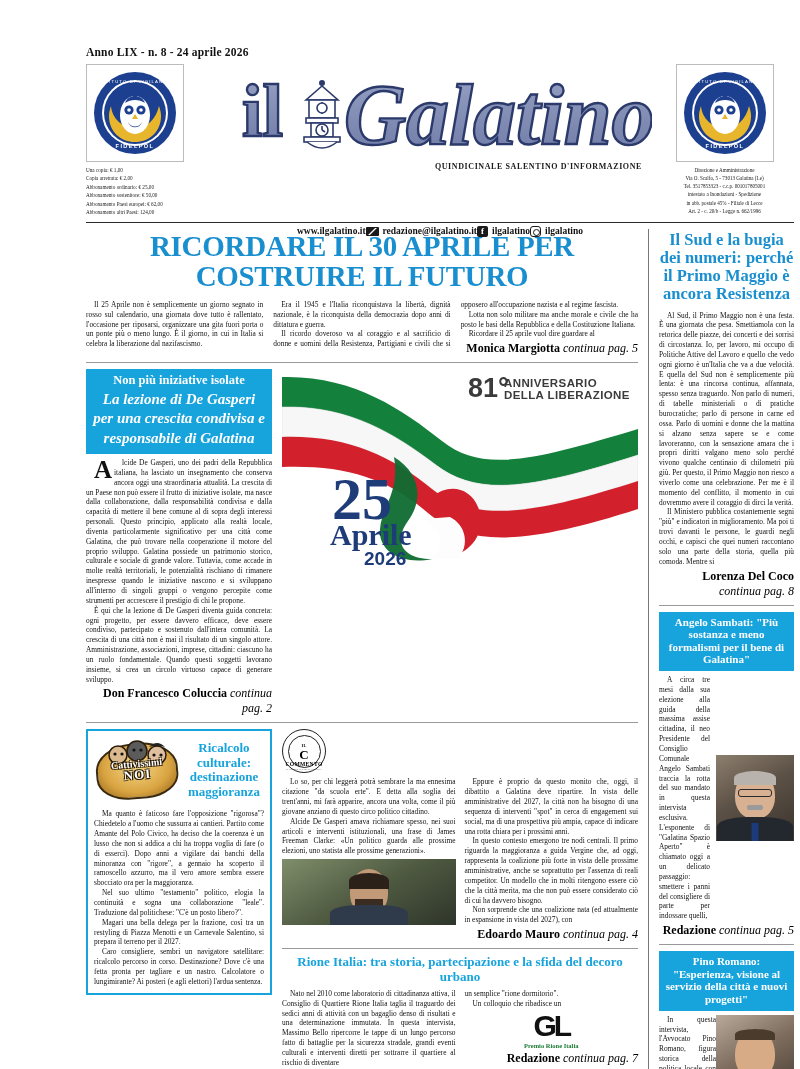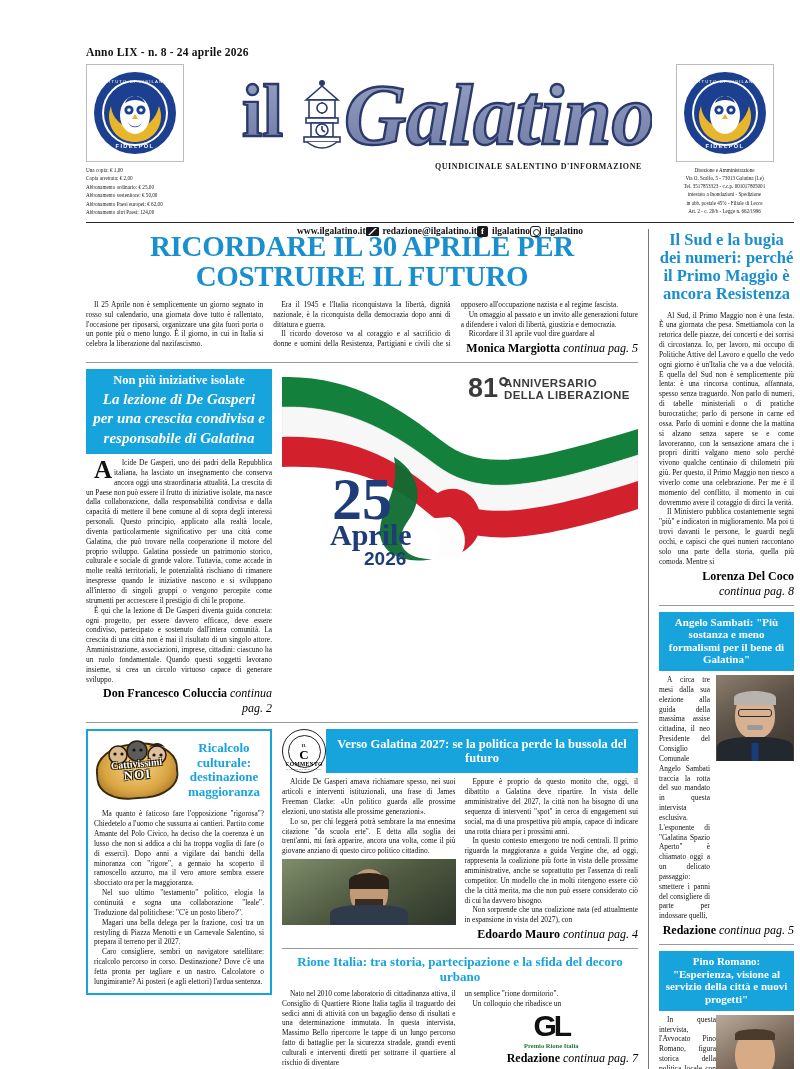--- a/index.html
+++ b/index.html
@@ -321,22 +321,22 @@
   <div class="content">
 
     <div class="col-left">
 
       <h1 class="lead-title">RICORDARE IL 30 APRILE PER COSTRUIRE IL FUTURO</h1>
 
       <div class="cols3">
         <p class="body">Il 25 Aprile non è semplicemente un giorno segnato in rosso sul calendario, una giornata dove tutto è rallentato, l'occasione per riposarsi, organizzare una gita fuori porta o un ponte più o meno lungo. È il giorno, in cui in Italia si celebra la liberazione dal nazifascismo.</p>
         <p class="body">Era il 1945 e l'Italia riconquistava la libertà, dignità nazionale, è la riconquista della democrazia dopo anni di dittatura e guerra.</p>
         <p class="body">Il ricordo doveroso va al coraggio e al sacrificio di donne e uomini della Resistenza, Partigiani e civili che si opposero all'occupazione nazista e al regime fascista.</p>
-        <p class="body">Un omaggio al passato e un invito alle generazioni future a difendere i valori di libertà, giustizia e democrazia.</p>
-        <p class="body">Ricordare il 31 aprile vuol dire guardare al</p>
+        <p class="body">Lotta non solo militare ma anche morale e civile che ha posto le basi della Repubblica e della Costituzione Italiana.</p>
+        <p class="body">Ricordare il 25 aprile vuol dire guardare al</p>
         <div class="byline">
           <b>Monica Margiotta</b>
           <i>continua pag. 5</i>
         </div>
       </div>
 
       <div class="sep-line"></div>
 
       <div style="display:flex; gap:10px;">
         <div class="sec-degasperi" style="margin-top:0;">
@@ -414,28 +414,25 @@
         <div style="width:356px;">
           <div class="hdr-row">
             <div class="stamp">
               <div class="s-in">
                 <div class="s-t">IL</div>
                 <div class="s-c">C</div>
               </div>
               <div class="s-b">COMMENTO</div>
               <div class="s-arc">IL GIORNALE DI GALATINA</div>
             </div>
-            <div class="bluebox">
-              <div class="bb-main">Verso Galatina 2027: se la politica perde la bussola del futuro</div>
-            </div>
           </div>
 
           <div class="cols2" style="margin-top:4px;">
+            <p class="body">Lo so, per chi leggerà potrà sembrare la ma ennesima citazione "da scuola erte". E detta alla soglia dei trent'anni, mi farà apparire, ancora una volta, come il più giovane anziano di questo circo politico cittadino.</p>
             <p class="body">Alcide De Gasperi amava richiamare spesso, nei suoi articoli e interventi istituzionali, una frase di James Freeman Clarke: «Un politico guarda alle prossime elezioni, uno statista alle prossime generazioni».</p>
-            <p class="body">Lo so, per chi leggerà potrà sembrare la ma ennesima citazione "da scuola erte". E detta alla soglia dei trent'anni, mi farà apparire, ancora una volta, come il più giovane anziano di questo circo politico cittadino.</p>
             <div class="photo portrait-c" style="width:100%;height:66px;margin:3px 0;">
               <div class="face" style="width:38px;height:46px;top:10px;background:#c29a78;"></div>
               <div style="position:absolute;left:50%;top:14px;transform:translateX(-50%);width:40px;height:16px;background:#2c2119;border-radius:50% 50% 0 0;"></div>
               <div style="position:absolute;left:50%;top:40px;transform:translateX(-50%);width:28px;height:16px;background:#3a2c20;border-radius:0 0 50% 50%;"></div>
               <div class="shirt" style="width:78px;height:20px;background:#2f3b4a;"></div>
             </div>
             <p class="body">Eppure è proprio da questo monito che, oggi, il dibattito a Galatina deve ripartire. In vista delle amministrative del 2027, la città non ha bisogno di una sequenza di interventi "spot" in cerca di engagement sui social, ma di una prospettiva più ampia, capace di indicare una rotta chiara per i prossimi anni.</p>
             <p class="body">In questo contesto emergono tre nodi centrali. Il primo riguarda la maggioranza a guida Vergine che, ad oggi, rappresenta la coalizione più forte in vista delle prossime amministrative, anche se soprattutto per l'assenza di reali competitor. Un modello che in molti ritengono essere ciò che la città merita, ma che non può essere considerato ciò di cui ha davvero bisogno.</p>
             <p class="body">Non sorprende che una coalizione nata (ed attualmente in espansione in vista del 2027), con</p>
             <div class="byline">
@@ -474,21 +471,21 @@
         <b>Lorenza Del Coco</b>
         <i>continua pag. 8</i>
       </div>
 
       <div class="sep-line"></div>
 
       <div>
         <div class="bluebox">
           <div class="bb-main" style="font-size:11px;">Angelo Sambati: "Più sostanza e meno formalismi per il bene di Galatina"</div>
         </div>
-        <div style="display:flex;gap:6px;margin-top:4px;">
+        <div style="display:flex;gap:6px;margin-top:4px;align-items:center;">
           <p class="body" style="flex:1;">A circa tre mesi dalla sua elezione alla guida della massima assise cittadina, il neo Presidente del Consiglio Comunale Angelo Sambati traccia la rotta del suo mandato in questa intervista esclusiva. L'esponente di "Galatina Spazio Aperto" è chiamato oggi a un delicato passaggio: smettere i panni del consigliere di parte per indossare quelli,</p>
           <div class="photo portrait-a" style="width:78px;height:86px;flex:0 0 78px;">
             <div class="face" style="width:40px;height:48px;top:16px;background:#d8b092;"></div>
             <div style="position:absolute;left:50%;top:16px;transform:translateX(-50%);width:42px;height:14px;background:#b9b3ad;border-radius:50% 50% 0 0;"></div>
             <div style="position:absolute;left:50%;top:34px;transform:translateX(-50%);width:34px;height:8px;border:1.4px solid #2a2a2a;border-radius:3px;"></div>
             <div style="position:absolute;left:50%;top:50px;transform:translateX(-50%);width:16px;height:5px;background:#9a9a9a;border-radius:2px;"></div>
             <div class="shirt" style="width:76px;height:24px;background:#23272e;"></div>
             <div style="position:absolute;left:50%;bottom:0;transform:translateX(-50%);width:7px;height:18px;background:#1b3a7a;"></div>
           </div>
         </div>

